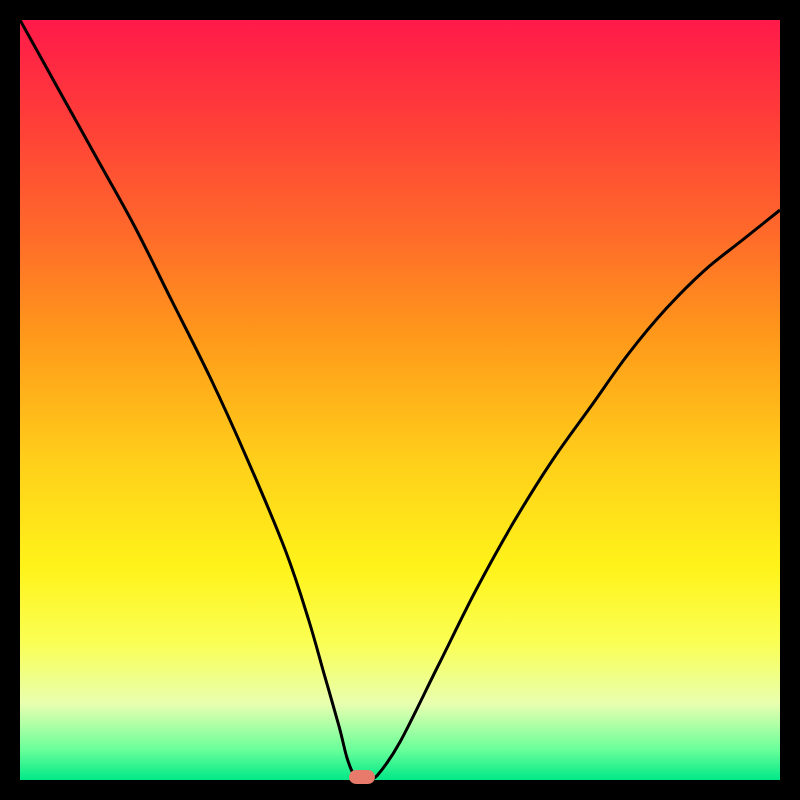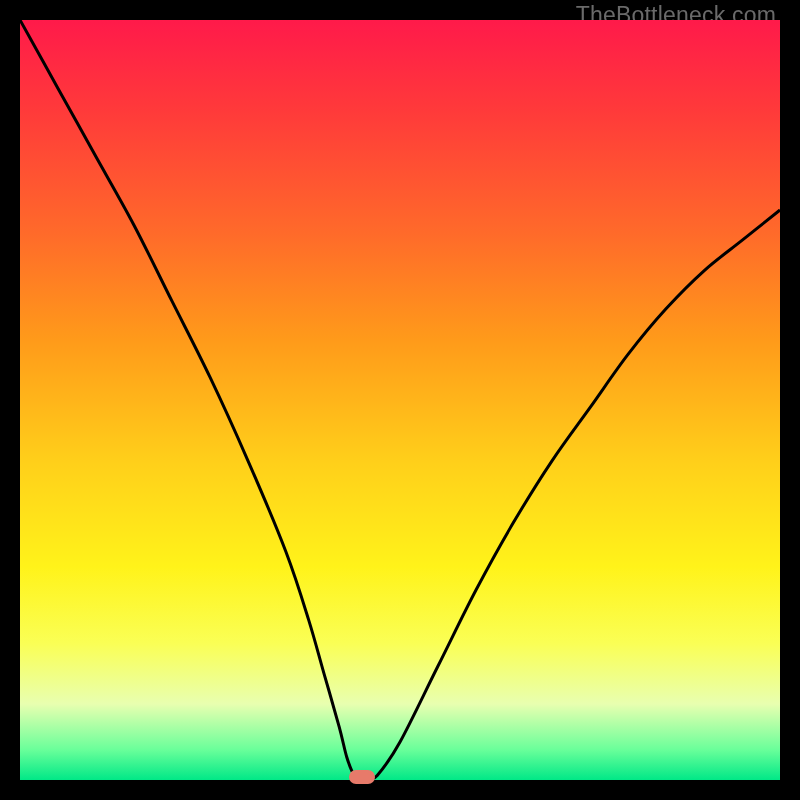--- a/index.html
+++ b/index.html
@@ -61,21 +61,20 @@
     border-radius: 7px;
     background: #e77a6a;
     transform: translate(-50%, -50%);
   }
 </style>
 </head>
 <body>
 
 <div class="frame">
 
-  <div class="watermark">TheBottleneck.com</div>
 
   <div class="plot-area">
 
     <svg class="curve" viewBox="0 0 760 760" preserveAspectRatio="none">
       <path id="curve-path" fill="none" stroke-width="3" stroke="#000000" d="M 0.0 0.0 C 6.3 11.4, 25.3 45.6, 38.0 68.4 C 50.7 91.2, 63.3 114.0, 76.0 136.8 C 88.7 159.6, 101.3 181.1, 114.0 205.2 C 126.7 229.3, 139.3 255.9, 152.0 281.2 C 164.7 306.5, 177.3 330.6, 190.0 357.2 C 202.7 383.8, 215.3 411.7, 228.0 440.8 C 240.7 469.9, 255.9 505.4, 266.0 532.0 C 276.1 558.6, 282.5 580.1, 288.8 600.4 C 295.1 620.7, 298.9 635.9, 304.0 653.6 C 309.1 671.3, 315.4 692.9, 319.2 706.8 C 323.0 720.7, 324.3 729.1, 326.8 737.2 C 329.3 745.3, 331.9 752.1, 334.4 755.4 C 336.9 758.7, 339.5 756.7, 342.0 757.0 C 344.5 757.2, 347.1 757.2, 349.6 757.0 C 352.1 756.7, 352.1 761.3, 357.2 755.4 C 362.3 749.6, 369.9 740.2, 380.0 722.0 C 390.1 703.8, 405.3 671.3, 418.0 646.0 C 430.7 620.7, 443.3 594.1, 456.0 570.0 C 468.7 545.9, 481.3 523.1, 494.0 501.6 C 506.7 480.1, 519.3 459.8, 532.0 440.8 C 544.7 421.8, 557.3 405.3, 570.0 387.6 C 582.7 369.9, 595.3 350.9, 608.0 334.4 C 620.7 317.9, 633.3 302.7, 646.0 288.8 C 658.7 274.9, 671.3 262.2, 684.0 250.8 C 696.7 239.4, 709.3 230.5, 722.0 220.4 C 734.7 210.3, 753.7 195.1, 760.0 190.0"></path>
     </svg>
 
     <div id="marker" class="marker" style="background: rgb(231, 122, 106); left: 342px; top: 756.96px;"></div>
 
   </div>

